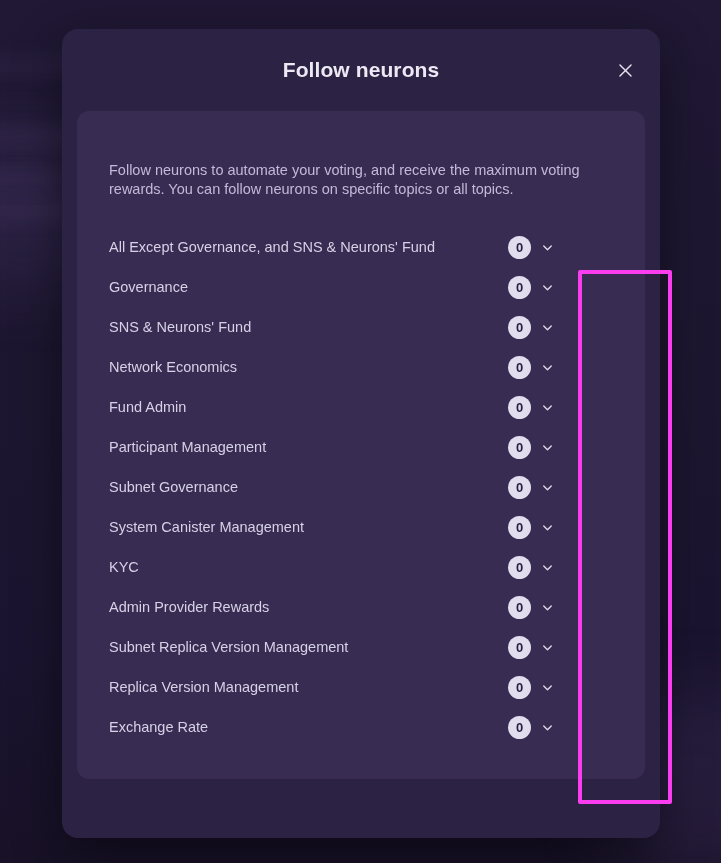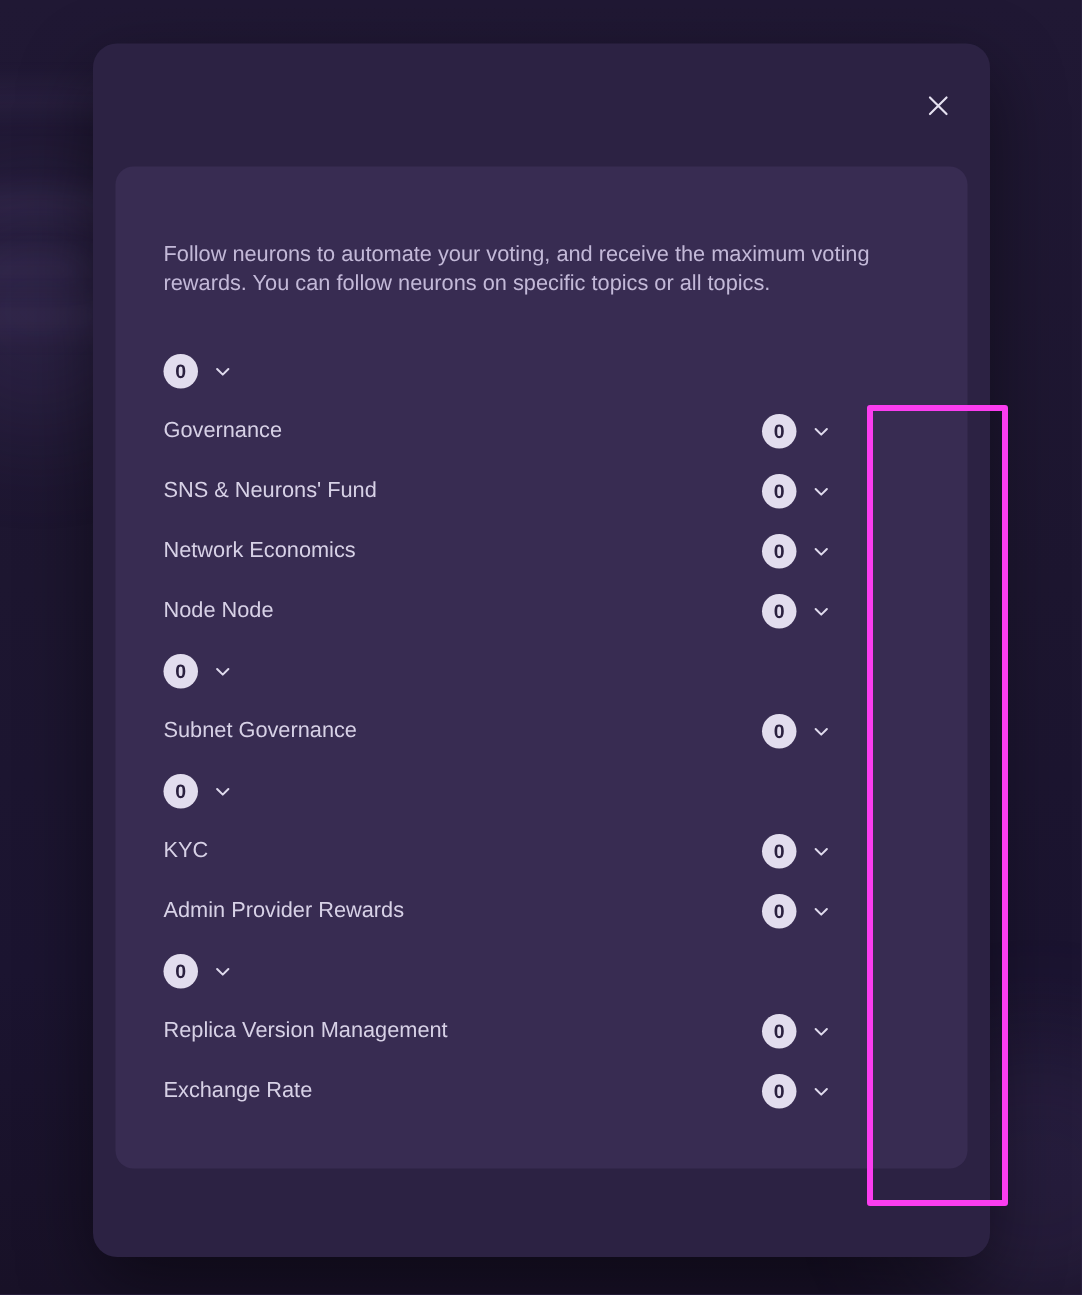--- a/index.html
+++ b/index.html
@@ -168,34 +168,36 @@
   <div class="band" style="top:128px; width:105px; height:16px;"></div>
   <div class="band" style="top:172px; width:78px;  height:16px;"></div>
   <div class="band" style="top:202px; width:92px;  height:18px;"></div>
   <div class="glow" style="left:-60px; top:120px; width:170px; height:170px;"></div>
   <div class="glow" style="right:-70px; top:690px; width:200px; height:190px;"></div>
 </div>
 
 <div id="modal">
 
   <div id="modal-header">
+    <div id="modal-title">Follow neurons</div>
 
     <button id="close-btn" aria-label="Close">
       <svg viewBox="0 0 20 20">
         <path d="M3.5 3.5 L16.5 16.5 M16.5 3.5 L3.5 16.5" stroke="#e5e1f0" stroke-width="1.7" stroke-linecap="round" fill="none"></path>
       </svg>
     </button>
   </div>
 
   <div id="card">
 
     <div id="description">Follow neurons to automate your voting, and receive the maximum voting rewards. You can follow neurons on specific topics or all topics.</div>
 
     <div id="topic-list">
         <div class="topic-row">
+          <span class="topic-label">All Except Governance, and SNS &amp; Neurons' Fund</span>
           <button class="followee-select">
             <span class="count-pill">0</span>
             <svg class="chev" viewBox="0 0 20 20">
               <path d="M5 8 L10 13 L15 8" stroke="#ded9ec" stroke-width="1.8" stroke-linecap="round" stroke-linejoin="round" fill="none"></path>
             </svg>
           </button>
         </div>
         <div class="topic-row">
           <span class="topic-label">Governance</span>
           <button class="followee-select">
@@ -217,46 +219,48 @@
         <div class="topic-row">
           <span class="topic-label">Network Economics</span>
           <button class="followee-select">
             <span class="count-pill">0</span>
             <svg class="chev" viewBox="0 0 20 20">
               <path d="M5 8 L10 13 L15 8" stroke="#ded9ec" stroke-width="1.8" stroke-linecap="round" stroke-linejoin="round" fill="none"></path>
             </svg>
           </button>
         </div>
         <div class="topic-row">
-          <span class="topic-label">Node Node</span>
-          <button class="followee-select">
-            <span class="count-pill">0</span>
-            <svg class="chev" viewBox="0 0 20 20">
-              <path d="M5 8 L10 13 L15 8" stroke="#ded9ec" stroke-width="1.8" stroke-linecap="round" stroke-linejoin="round" fill="none"></path>
-            </svg>
-          </button>
-        </div>
-        <div class="topic-row">
+          <span class="topic-label">Fund Admin</span>
+          <button class="followee-select">
+            <span class="count-pill">0</span>
+            <svg class="chev" viewBox="0 0 20 20">
+              <path d="M5 8 L10 13 L15 8" stroke="#ded9ec" stroke-width="1.8" stroke-linecap="round" stroke-linejoin="round" fill="none"></path>
+            </svg>
+          </button>
+        </div>
+        <div class="topic-row">
+          <span class="topic-label">Participant Management</span>
           <button class="followee-select">
             <span class="count-pill">0</span>
             <svg class="chev" viewBox="0 0 20 20">
               <path d="M5 8 L10 13 L15 8" stroke="#ded9ec" stroke-width="1.8" stroke-linecap="round" stroke-linejoin="round" fill="none"></path>
             </svg>
           </button>
         </div>
         <div class="topic-row">
           <span class="topic-label">Subnet Governance</span>
           <button class="followee-select">
             <span class="count-pill">0</span>
             <svg class="chev" viewBox="0 0 20 20">
               <path d="M5 8 L10 13 L15 8" stroke="#ded9ec" stroke-width="1.8" stroke-linecap="round" stroke-linejoin="round" fill="none"></path>
             </svg>
           </button>
         </div>
         <div class="topic-row">
+          <span class="topic-label">System Canister Management</span>
           <button class="followee-select">
             <span class="count-pill">0</span>
             <svg class="chev" viewBox="0 0 20 20">
               <path d="M5 8 L10 13 L15 8" stroke="#ded9ec" stroke-width="1.8" stroke-linecap="round" stroke-linejoin="round" fill="none"></path>
             </svg>
           </button>
         </div>
         <div class="topic-row">
           <span class="topic-label">KYC</span>
           <button class="followee-select">
@@ -269,20 +273,21 @@
         <div class="topic-row">
           <span class="topic-label">Admin Provider Rewards</span>
           <button class="followee-select">
             <span class="count-pill">0</span>
             <svg class="chev" viewBox="0 0 20 20">
               <path d="M5 8 L10 13 L15 8" stroke="#ded9ec" stroke-width="1.8" stroke-linecap="round" stroke-linejoin="round" fill="none"></path>
             </svg>
           </button>
         </div>
         <div class="topic-row">
+          <span class="topic-label">Subnet Replica Version Management</span>
           <button class="followee-select">
             <span class="count-pill">0</span>
             <svg class="chev" viewBox="0 0 20 20">
               <path d="M5 8 L10 13 L15 8" stroke="#ded9ec" stroke-width="1.8" stroke-linecap="round" stroke-linejoin="round" fill="none"></path>
             </svg>
           </button>
         </div>
         <div class="topic-row">
           <span class="topic-label">Replica Version Management</span>
           <button class="followee-select">

